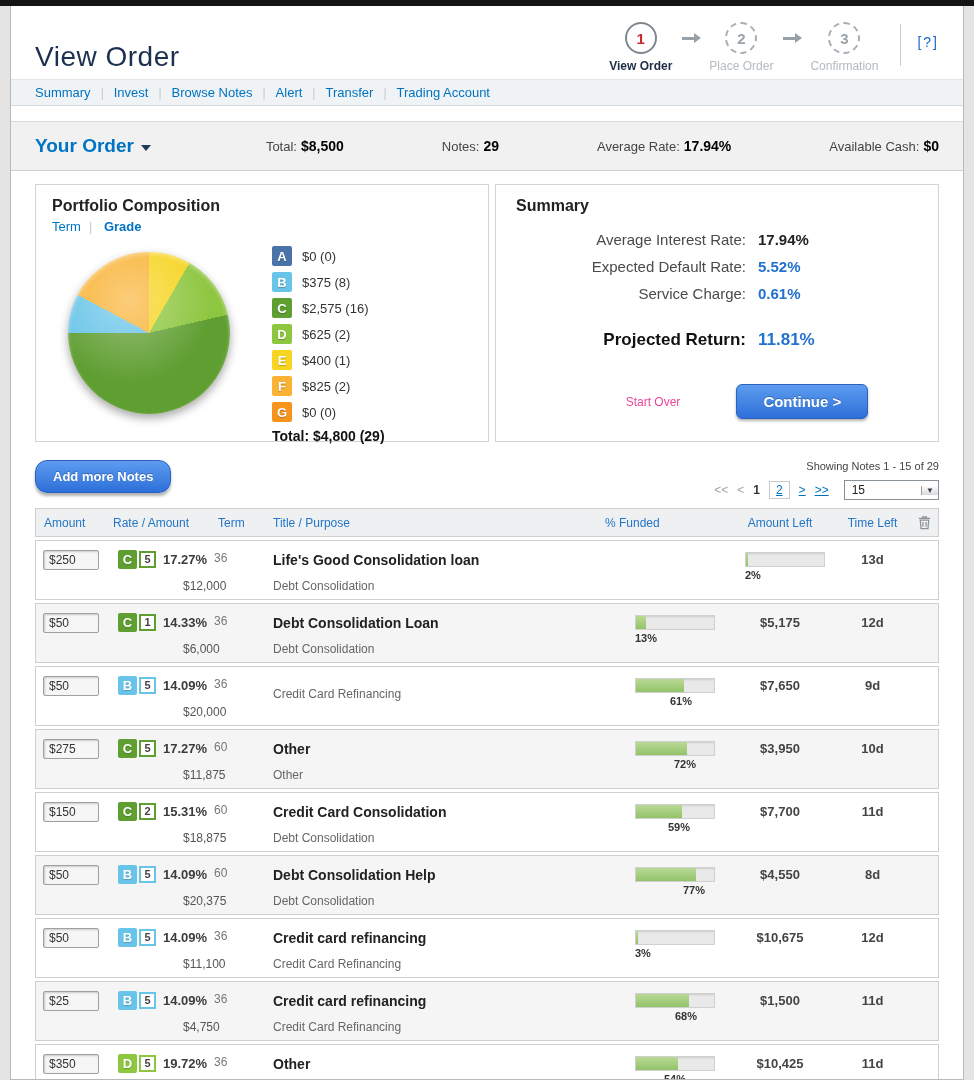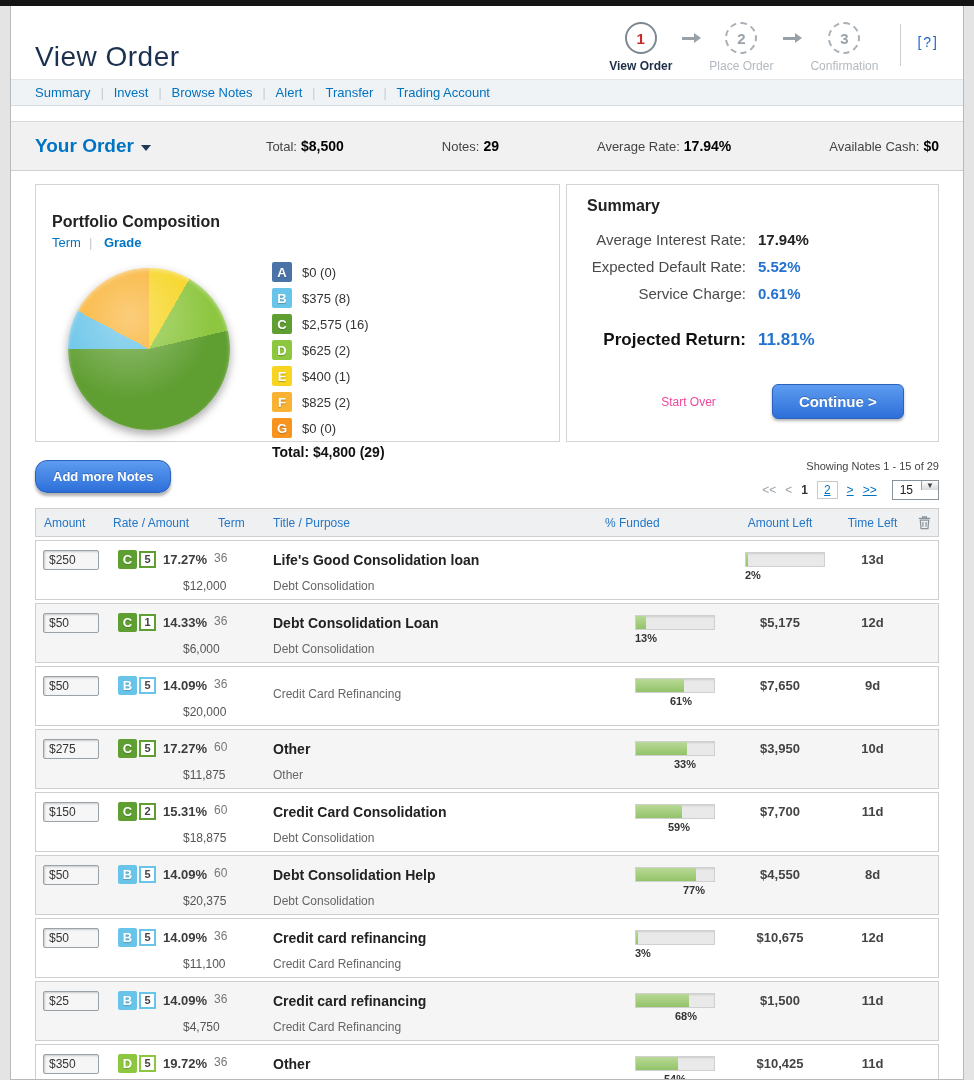--- a/index.html
+++ b/index.html
@@ -40,21 +40,21 @@
   .order-title { color:#0074c4; font-size:19px; font-weight:bold; display:flex; align-items:center; cursor:pointer; }
   .caret-down { width:0; height:0; border-left:5px solid transparent; border-right:5px solid transparent;
     border-top:6px solid #1f3a57; margin-left:7px; margin-top:3px; }
   .order-stats { display:flex; flex:1; justify-content:space-between; margin-left:115px; }
   .stat { font-size:13px; color:#444; }
   .stat b { color:#000; font-size:14px; margin-left:4px; }
 
   
   .panels { display:flex; gap:6px; padding:13px 24px 12px 24px; }
   .panel { background:#fff; border:1px solid #d4d4d4; height:258px; }
-  .panel.left { width:525px; padding:28px 16px; }
+  .panel.left { width:454px; padding:12px 16px; }
   .panel.right { flex:1; padding:12px 20px; }
   .panel-title { font-size:16px; font-weight:bold; color:#222; }
   .pc-tabs { margin-top:4px; font-size:13px; }
   .pc-tab { color:#0074c4; text-decoration:none; }
   .pc-tab.active { font-weight:bold; }
   .pc-tab-sep { color:#c2c9cf; margin:0 8px; }
   .pc-body { display:flex; margin-top:10px; }
   .pie { width:162px; height:162px; border-radius:50%; margin:8px 0 0 16px;
     box-shadow:0 4px 10px rgba(0,0,0,.35), inset 0 2px 4px rgba(255,255,255,.4); position:relative; }
   .pie::after { content:""; position:absolute; inset:0; border-radius:50%;
@@ -85,21 +85,21 @@
   
   .notes-toolbar { display:flex; justify-content:space-between; padding:6px 24px 8px 24px; }
   .add-notes-btn { font-size:13px; padding:8px 17px; border-radius:12px; box-shadow:0 3px 3px rgba(0,0,0,.3); }
   .pg-area { text-align:right; }
   .showing { font-size:11px; color:#444; }
   .pager { margin-top:8px; display:flex; align-items:center; justify-content:flex-end; gap:9px; font-size:12px; }
   .pg-dis { color:#9aa4ab; }
   .pg-cur { color:#333; font-weight:bold; }
   .pg-box { border:1px solid #c9c9c9; background:#fff; padding:1px 6px; }
   .pg-link, .pg-box { color:#0073c0; text-decoration:underline; cursor:pointer; }
-  .select { display:inline-flex; align-items:flex-start; border:1px solid #8a9299; background:#fff; margin-left:6px; cursor:pointer; }
+  .select { display:inline-flex; align-items:center; border:1px solid #8a9299; background:#fff; margin-left:6px; cursor:pointer;gap:48px; }
   .select .val { font-size:12px; color:#222; padding:2px 8px 2px 7px; min-width:22px; }
   .select .sel-btn { width:17px; background:linear-gradient(#fdfdfd,#d8dade); border-left:1px solid #9aa2a8;
     font-size:8px; color:#444; display:flex; align-items:center; justify-content:center; }
 
   
   .table { margin:0 24px; }
   .thead { display:flex; align-items:center; background:#eef0f2; border:1px solid #cfcfcf;
     height:29px; font-size:12px; }
   .thead .th { color:#2476c6; text-decoration:none; }
   .c1 { width:77px; padding-left:8px; }
@@ -432,21 +432,21 @@
       <div class="loan-amt">$11,875</div>
     </div>
     <div class="rc4">
       <div class="ntitle">Other</div>
       <div class="npurpose">Other</div>
     </div>
     <div class="rc5">
       <div class="bar-track">
               <div class="bar-fill" style="width: 66%;"></div>
             </div>
-      <span class="funded-label" style="padding-left: 69px;">33%</span>
+      <span class="funded-label" style="padding-left: 69px;">72%</span>
     </div>
     <div class="rc6"><span class="aleft">$3,950</span></div>
     <div class="rc7"><span class="tleft">10d</span></div>
     <div class="rc8"></div>
   </div>
 
   <div class="note-row">
     <div class="rc1"><input type="text" class="amt-input" value="$150" style=""></div>
     <div class="rc2">
       <div class="rline1">

